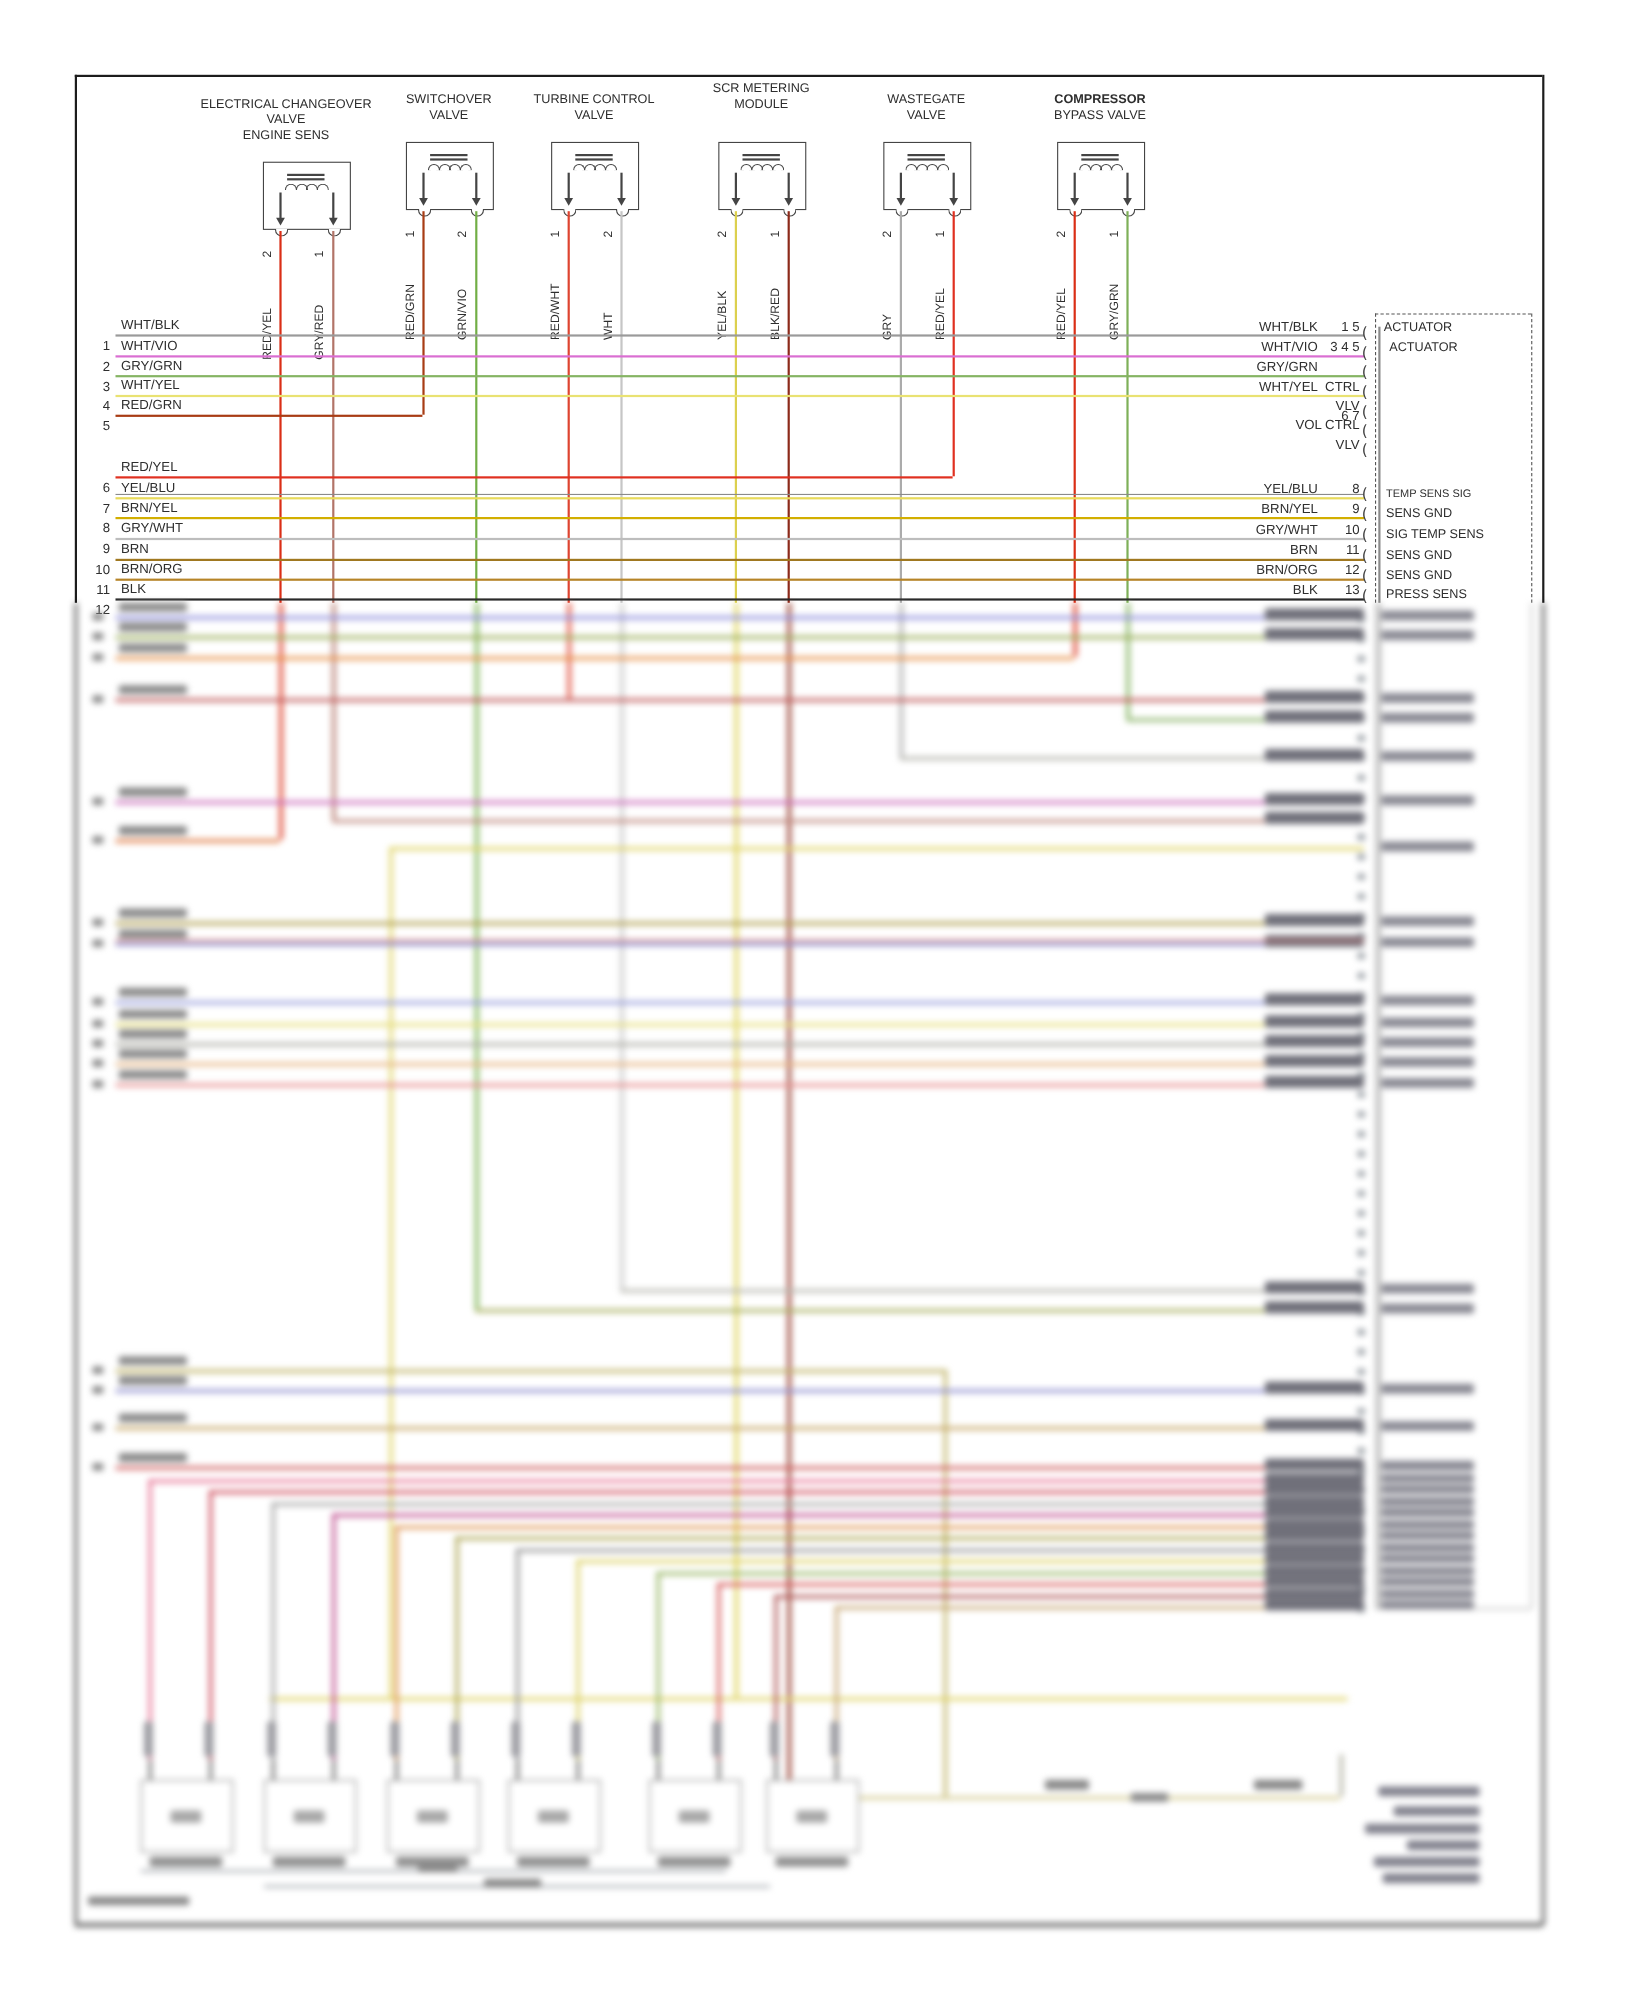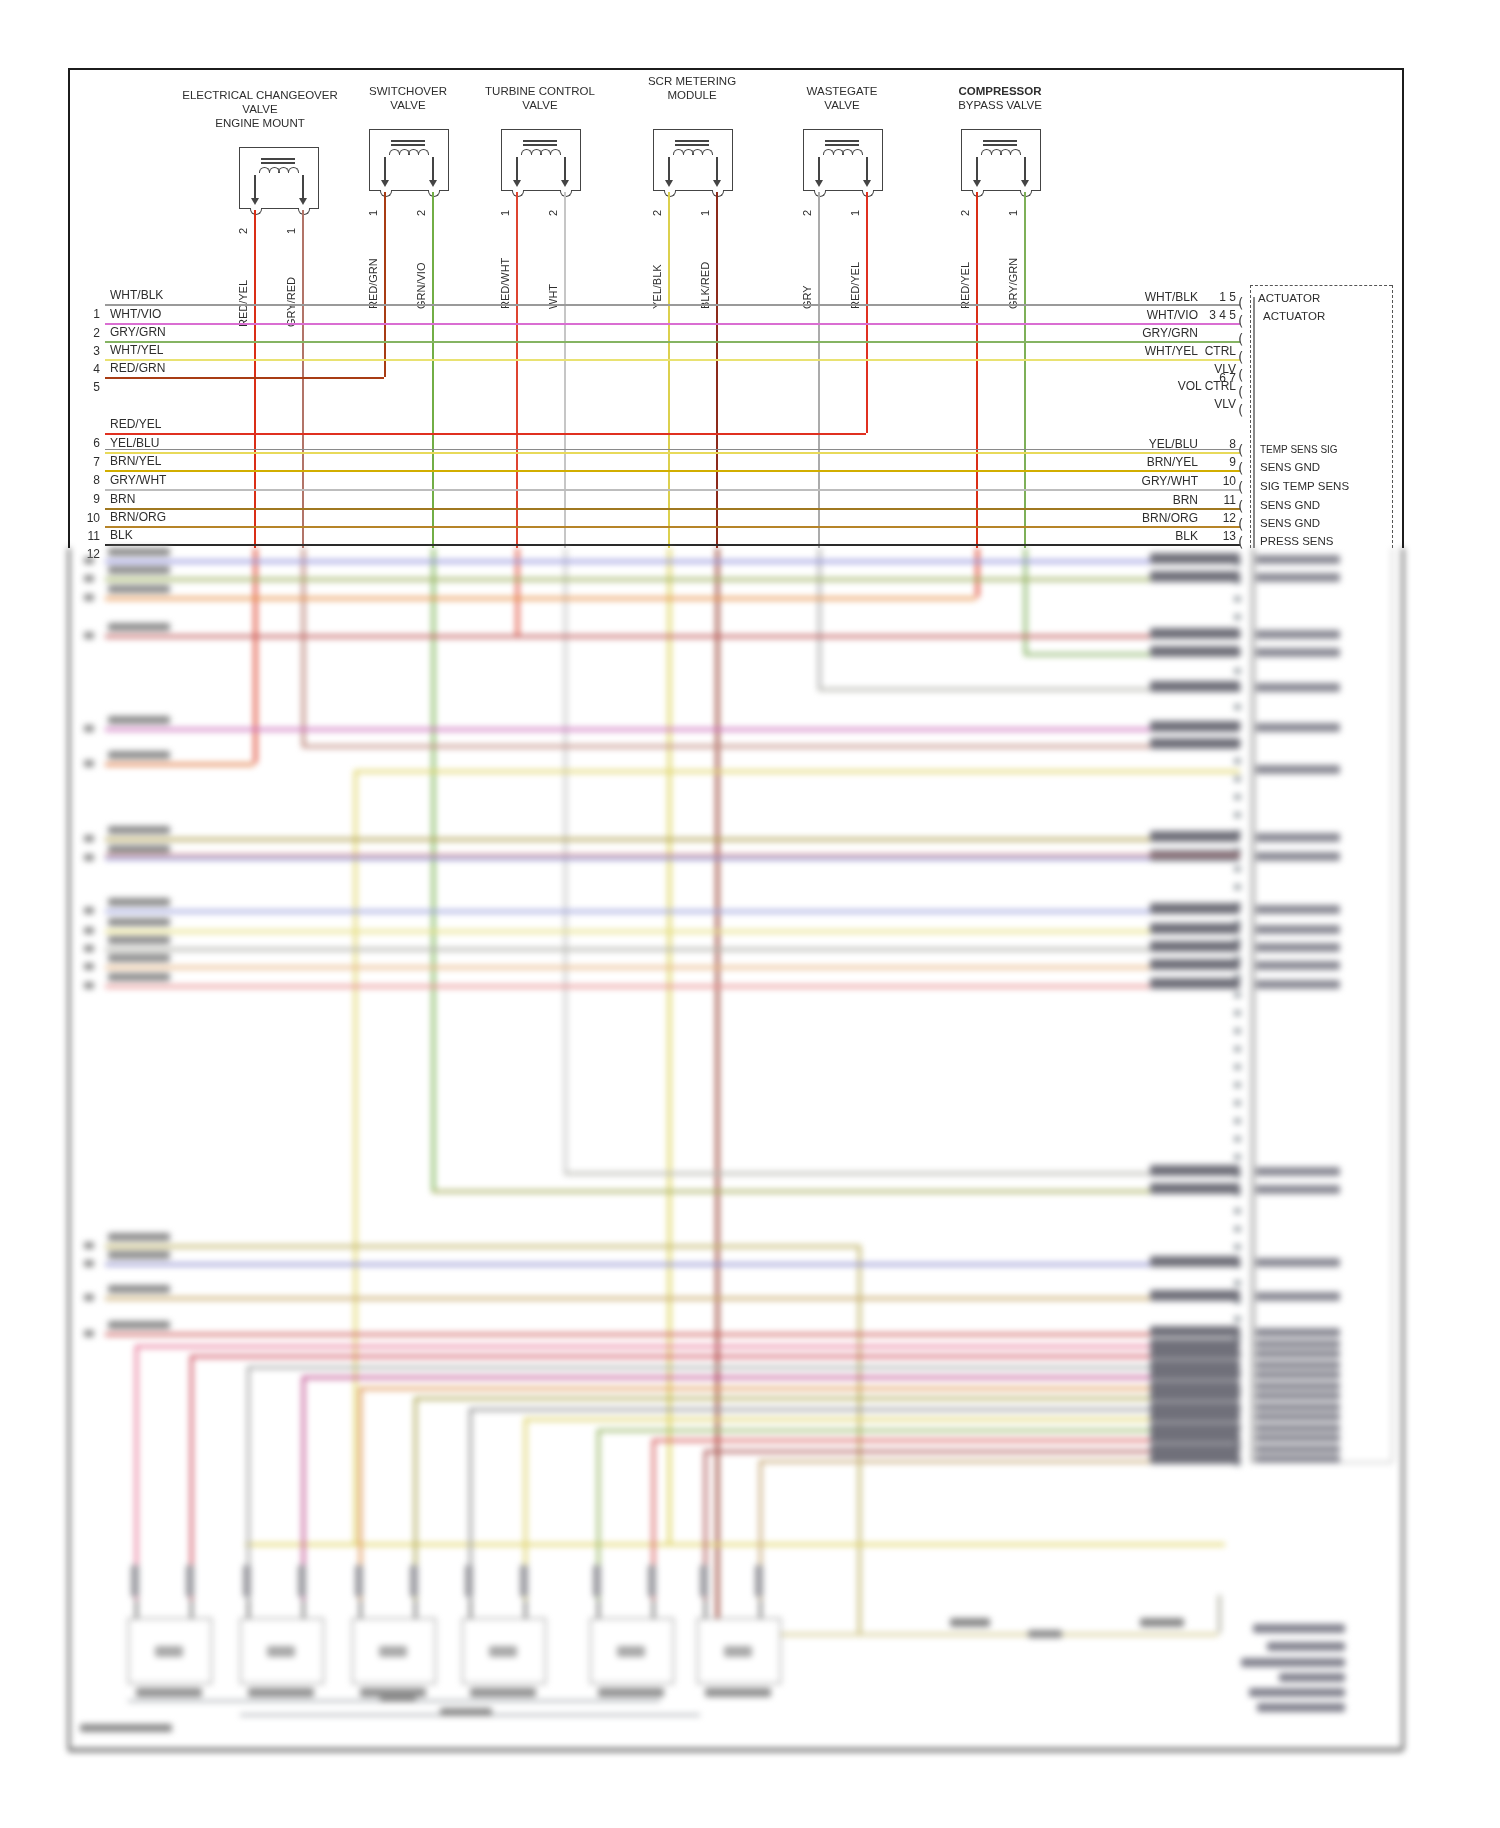--- a/index.html
+++ b/index.html
@@ -27,21 +27,21 @@
 <div id="stage">
 
   <div class="lbl" style="left:1258px;top:292px;font-size:11.5px;">ACTUATOR</div>
   <div class="lbl" style="left:1263px;top:310px;font-size:11.5px;">ACTUATOR</div>
   <div id="built">
       <div class="hw" style="left: 68px; top: 68px; width: 1334px; background: rgb(28, 28, 28); height: 2px;"></div>
       <div class="vw" style="left: 68px; top: 68px; height: 480px; background: rgb(28, 28, 28); width: 2px;"></div>
       <div class="vw" style="left: 1402px; top: 68px; height: 480px; background: rgb(28, 28, 28); width: 2px;"></div>
       <div class="title" style="left: 260px; top: 88px;">ELECTRICAL CHANGEOVER</div>
       <div class="title" style="left: 260px; top: 102px;">VALVE</div>
-      <div class="title" style="left: 260px; top: 116px;">ENGINE MOUNT</div>
+      <div class="title" style="left: 260px; top: 116px;">ENGINE SENS</div>
       <div class="box" style="left: 239px; top: 147px; width: 78px; height: 60px;"></div>
       <div class="hw" style="left: 261px; top: 158px; width: 34px; background: rgb(68, 68, 68); height: 1.5px;"></div>
       <div class="hw" style="left: 261px; top: 162px; width: 34px; background: rgb(68, 68, 68); height: 1.5px;"></div>
       <div class="bump" style="left: 259px; top: 167px;"></div>
       <div class="bump" style="left: 268.5px; top: 167px;"></div>
       <div class="bump" style="left: 278px; top: 167px;"></div>
       <div class="bump" style="left: 287.5px; top: 167px;"></div>
       <div class="vw" style="left: 254px; top: 175px; height: 24px; background: rgb(68, 68, 68); width: 1.5px;"></div>
       <div class="arrow" style="left: 250.5px; top: 198px;"></div>
       <div class="arcpin" style="left: 249.5px; top: 208px;"></div>

